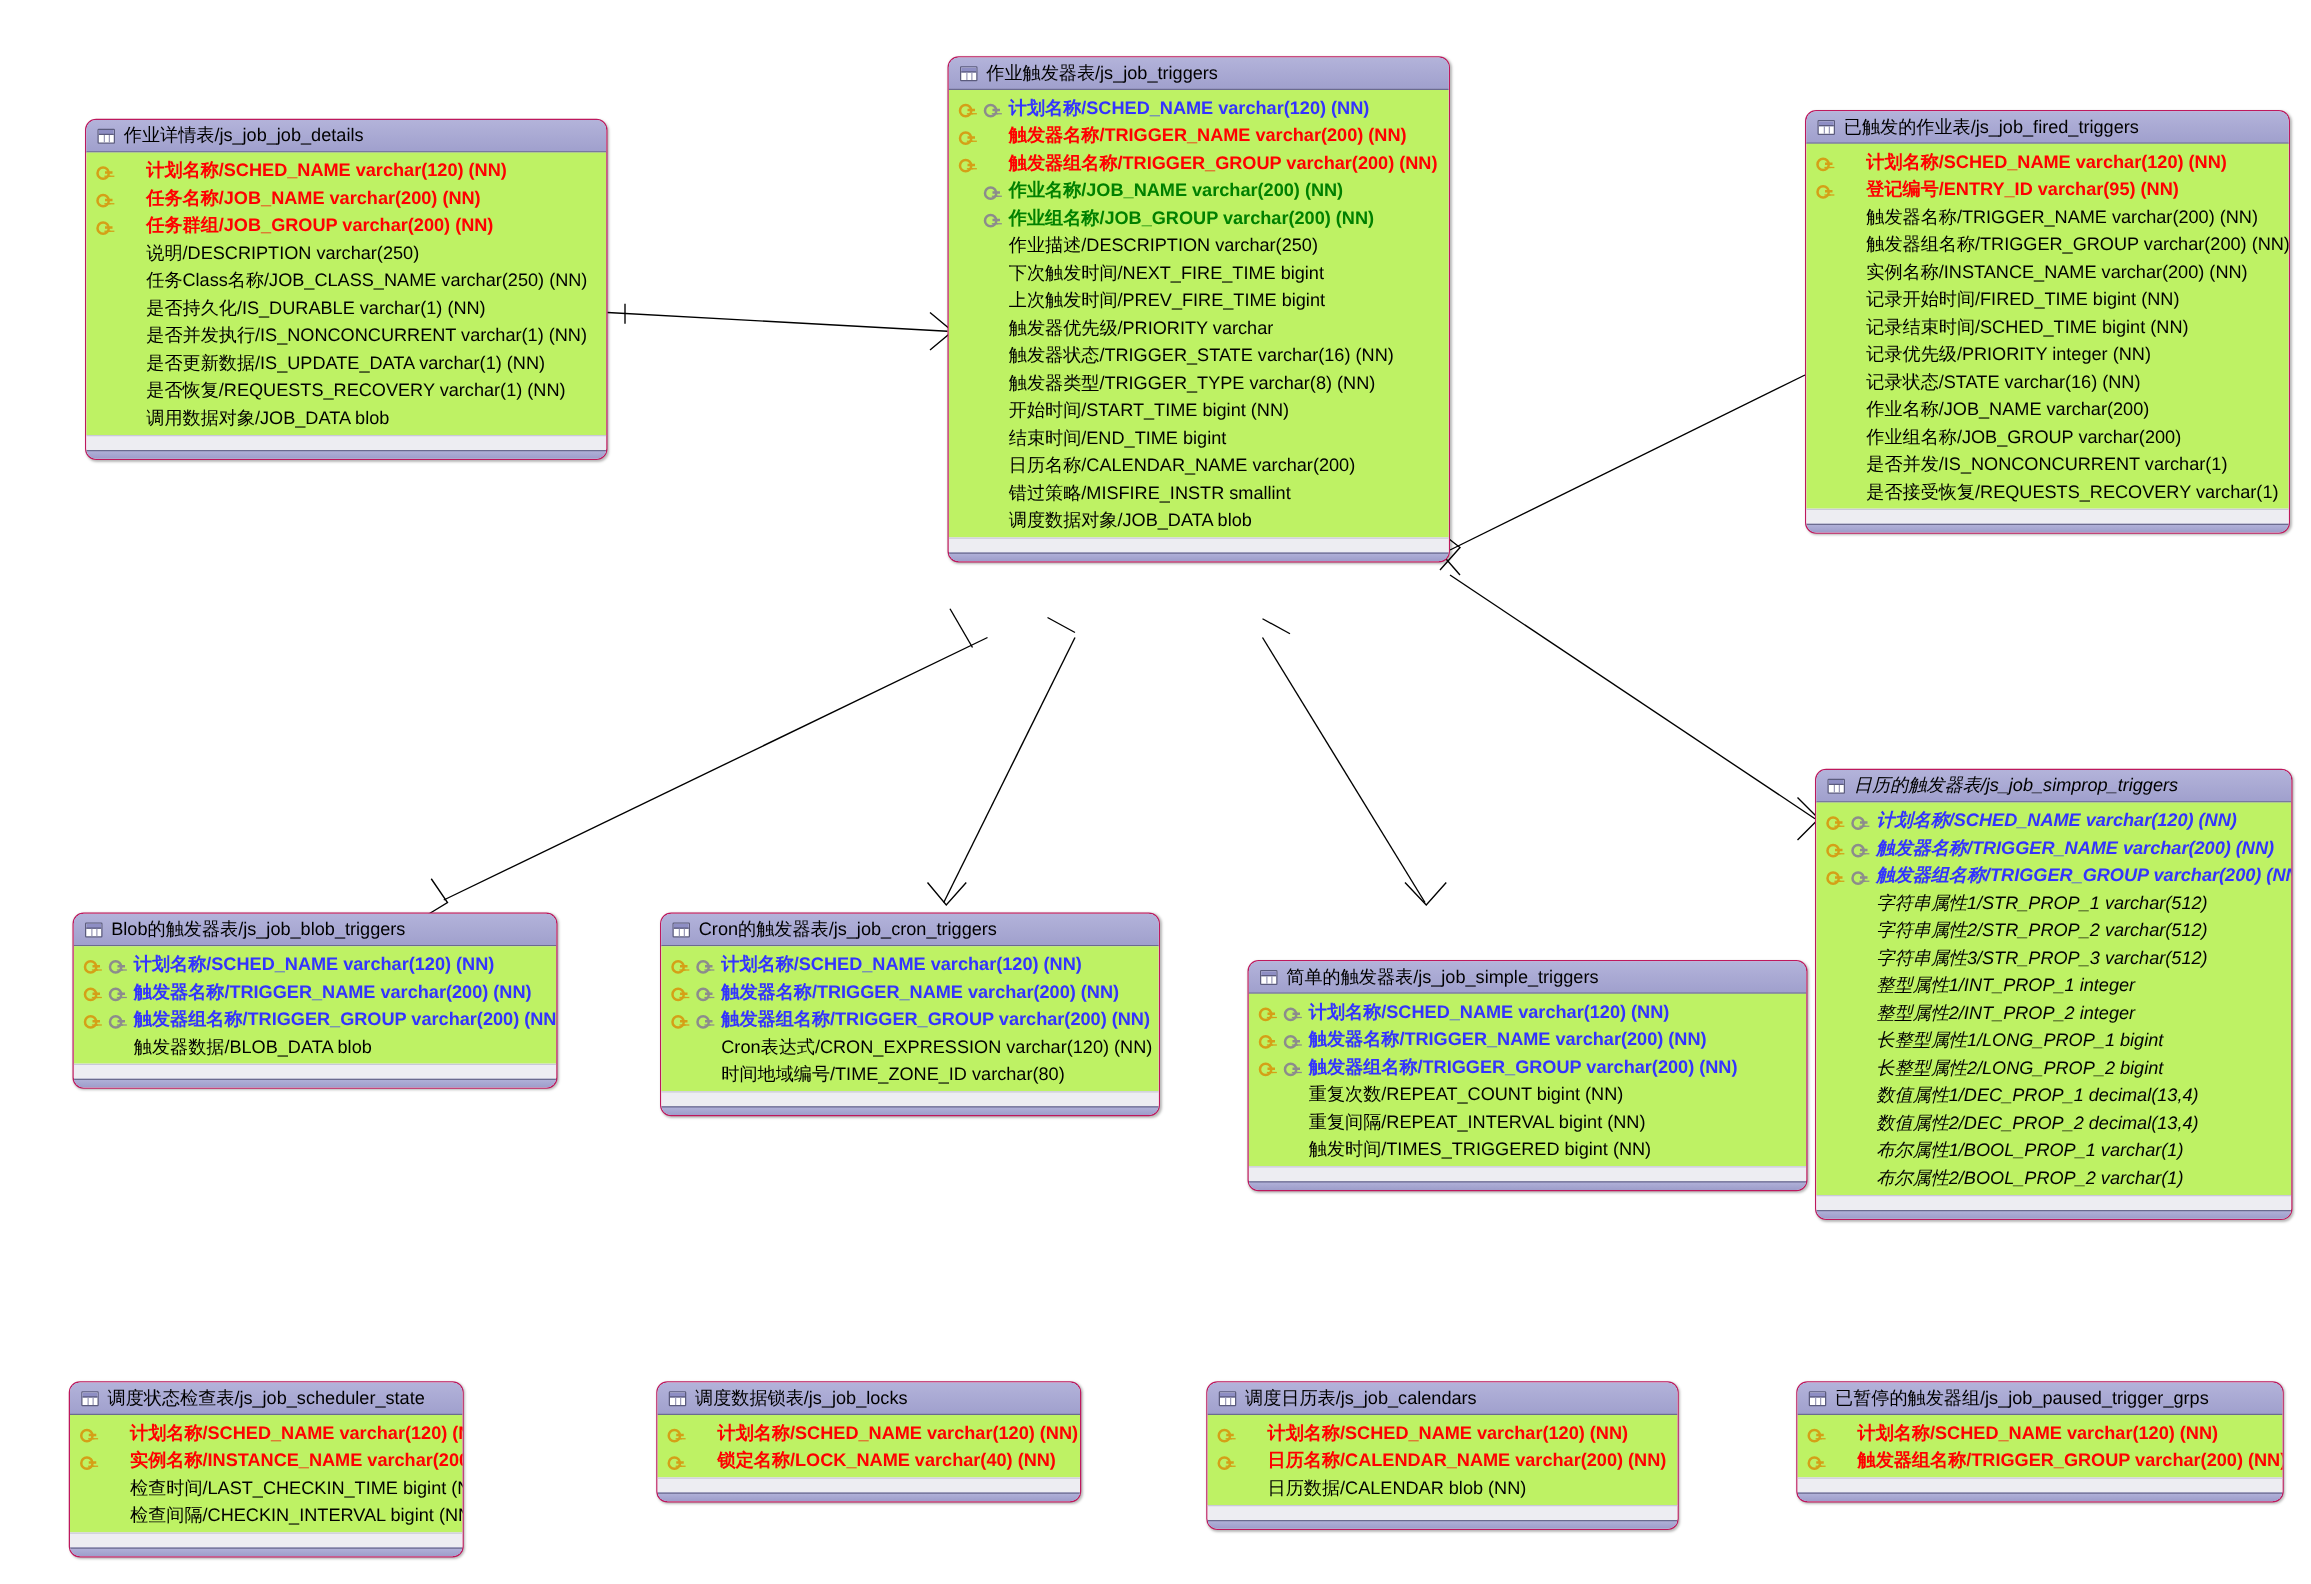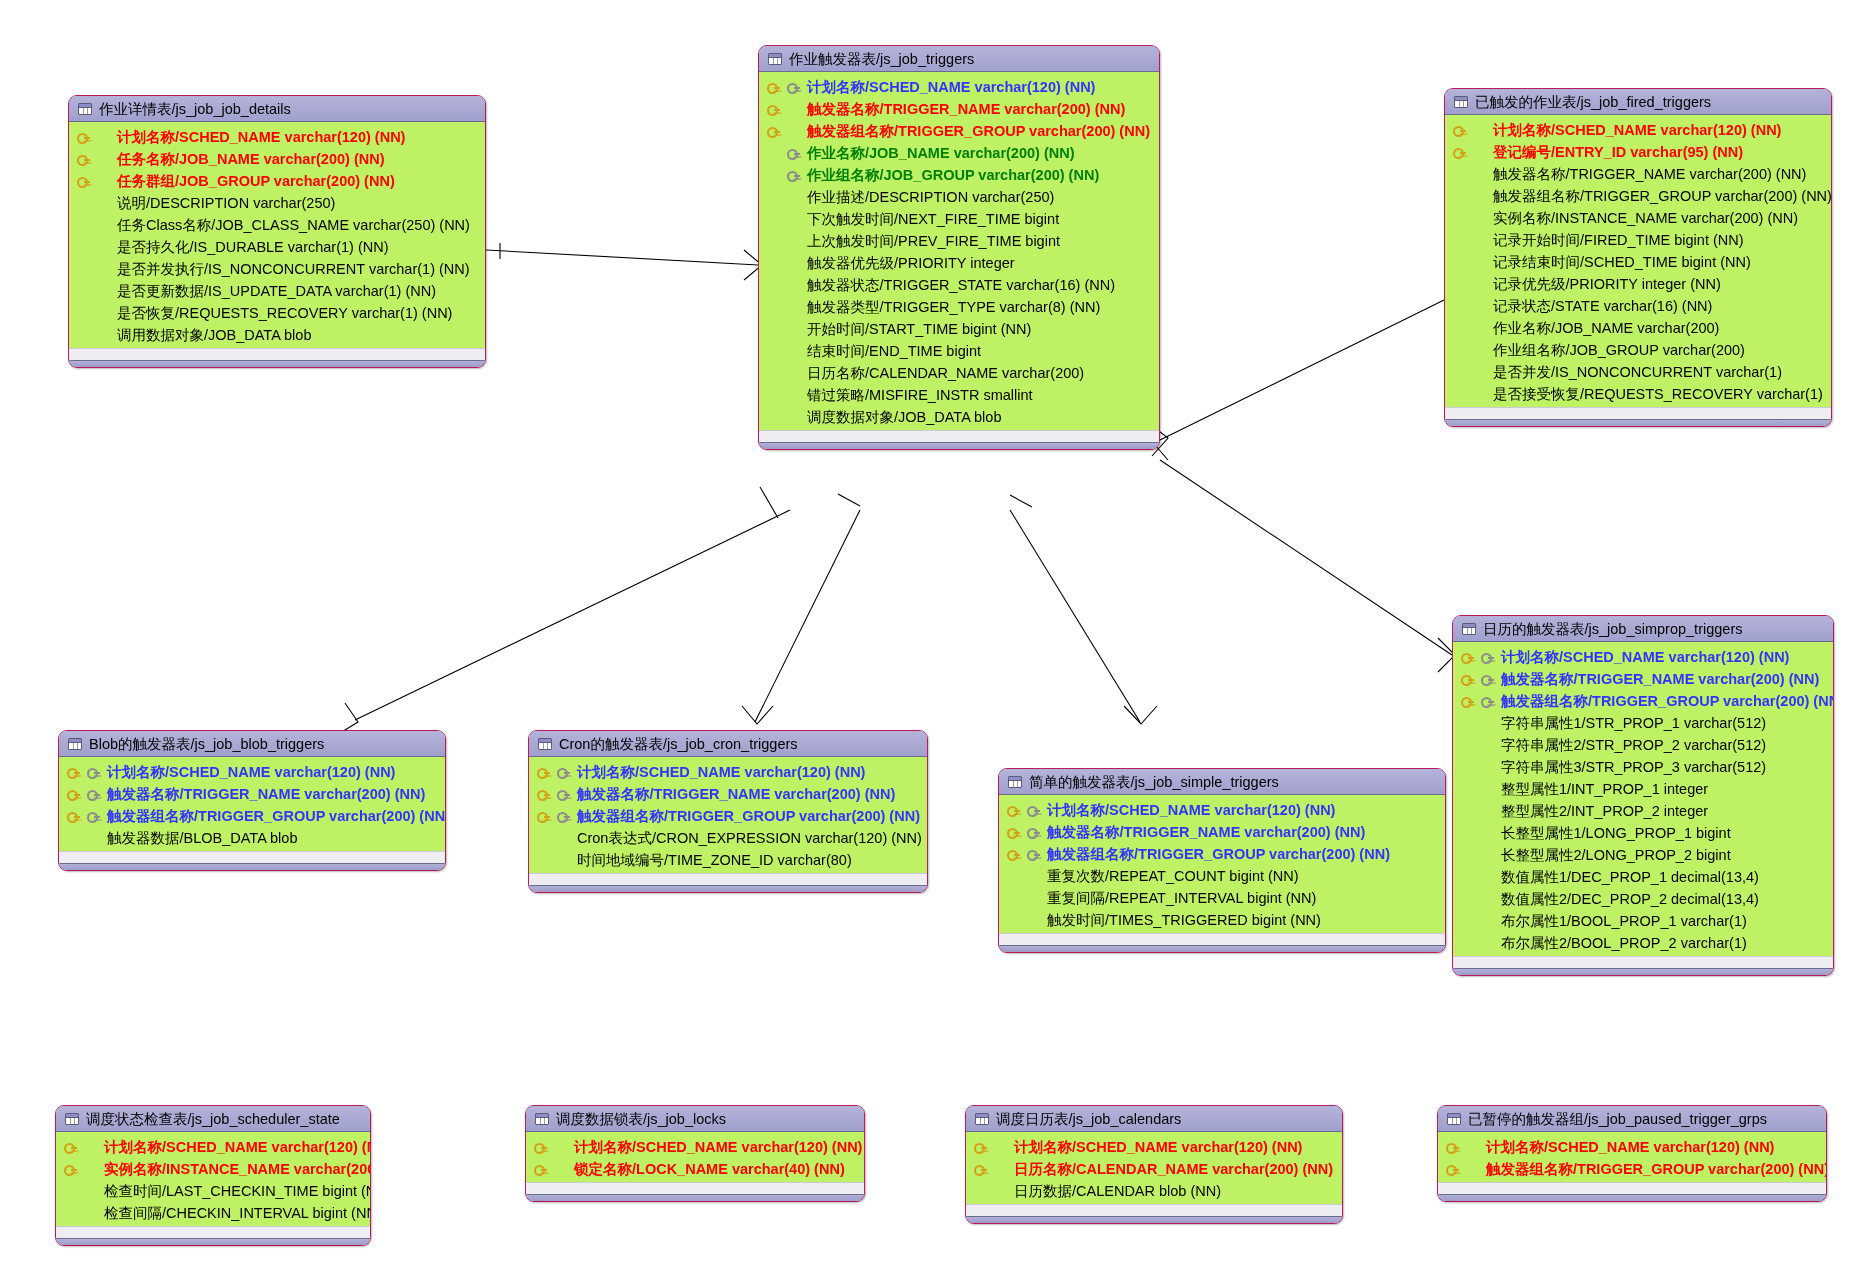--- a/index.html
+++ b/index.html
@@ -247,21 +247,21 @@
           <span class="attr-text c-plain">下次触发时间/NEXT_FIRE_TIME bigint</span>
         </div>
         <div class="attr">
           <span class="keyslot"></span>
           <span class="keyslot"></span>
           <span class="attr-text c-plain">上次触发时间/PREV_FIRE_TIME bigint</span>
         </div>
         <div class="attr">
           <span class="keyslot"></span>
           <span class="keyslot"></span>
-          <span class="attr-text c-plain">触发器优先级/PRIORITY integer</span>
+          <span class="attr-text c-plain">触发器优先级/PRIORITY varchar</span>
         </div>
         <div class="attr">
           <span class="keyslot"></span>
           <span class="keyslot"></span>
           <span class="attr-text c-plain">触发器状态/TRIGGER_STATE varchar(16) (NN)</span>
         </div>
         <div class="attr">
           <span class="keyslot"></span>
           <span class="keyslot"></span>
           <span class="attr-text c-plain">触发器类型/TRIGGER_TYPE varchar(8) (NN)</span>
@@ -367,21 +367,21 @@
         </div>
         <div class="attr">
           <span class="keyslot"></span>
           <span class="keyslot"></span>
           <span class="attr-text c-plain">是否接受恢复/REQUESTS_RECOVERY varchar(1)</span>
         </div>
       </div>
       <div class="entity-footer"></div>
       <div class="entity-foot-bar"></div>
     </div>
-    <div class="entity" style="left: 1452px; top: 615px; width: 382px;">
+    <div class="entity" style="left: 1452px; top: 615px; width: 382px; font-style: italic;">
       <div class="entity-header">
         <span class="table-icon"></span>
         <span class="entity-title">日历的触发器表/js_job_simprop_triggers</span>
       </div>
       <div class="entity-body">
         <div class="attr">
           <span class="keyslot">
             <i class="key pk"></i>
           </span>
           <span class="keyslot">

